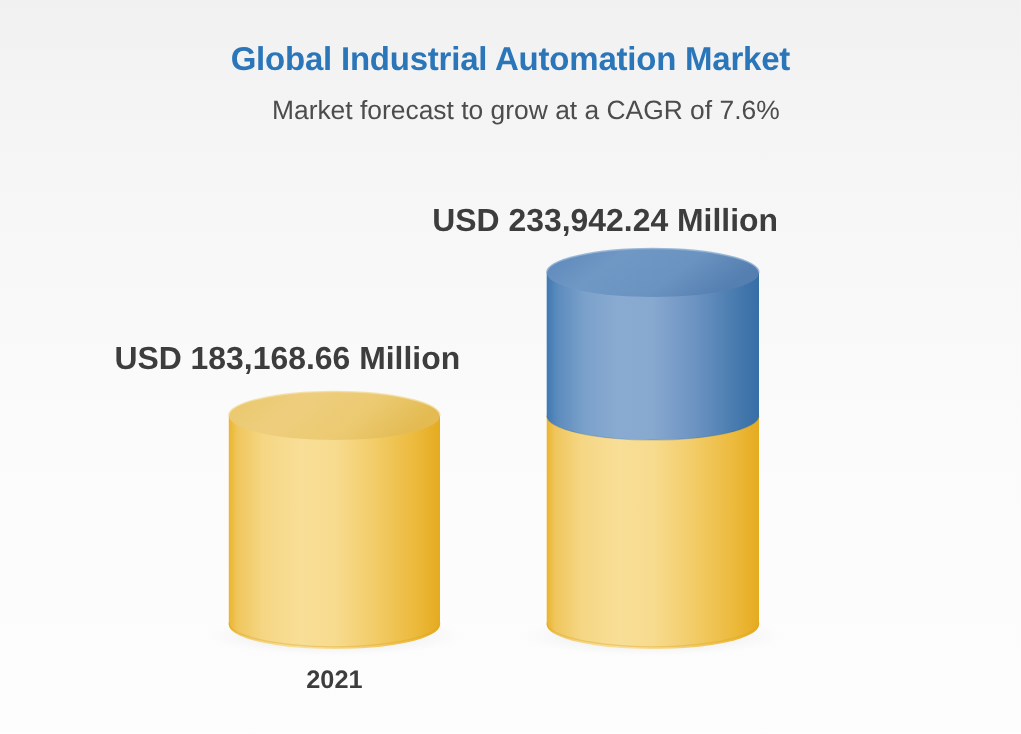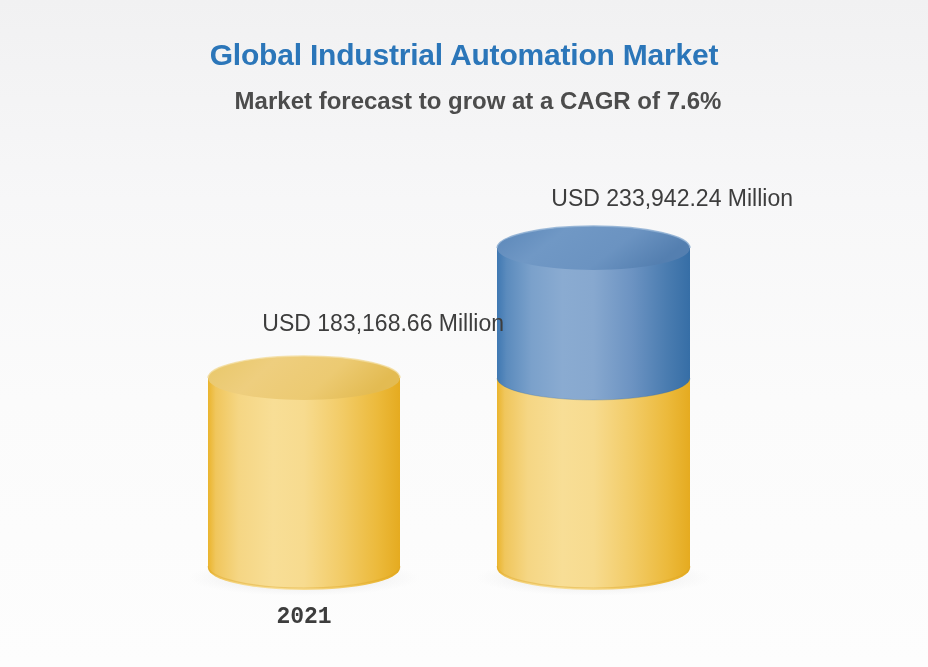--- a/index.html
+++ b/index.html
@@ -30,55 +30,54 @@
   }
   .chart-title {
     font-size: 30px;
     font-weight: bold;
     color: #2b76b9;
     letter-spacing: -0.2px;
     line-height: 1.15;
   }
   .chart-subtitle {
     font-size: 24px;
-    font-weight: bold;
+    font-weight: normal;
     color: #4c4c4c;
     margin-top: 14px;
     line-height: 1.2;
     padding-left: 28px;
   }
 
   
   .plot {
     position: absolute;
     left: 0;
     top: 0;
     width: 928px;
     height: 667px;
   }
 
   
   .value-label {
     position: absolute;
-    font-size: 23px;
-    font-weight: normal;
+    font-size: 29px;
+    font-weight: bold;
     color: #3d3d3d;
     white-space: nowrap;
-    text-align: right;
+    text-align: left;
   }
 
   
   .cat-label {
     position: absolute;
     font-size: 23px;
     font-weight: bold;
     color: #3d3d3d;
     text-align: center;
     white-space: nowrap;
-    font-family: Liberation Mono, monospace;
   }
 
   svg { display: block; overflow: visible; }
 </style>
 </head>
 <body>
 
 <div class="chart-root">
 
   <div class="title-block">

